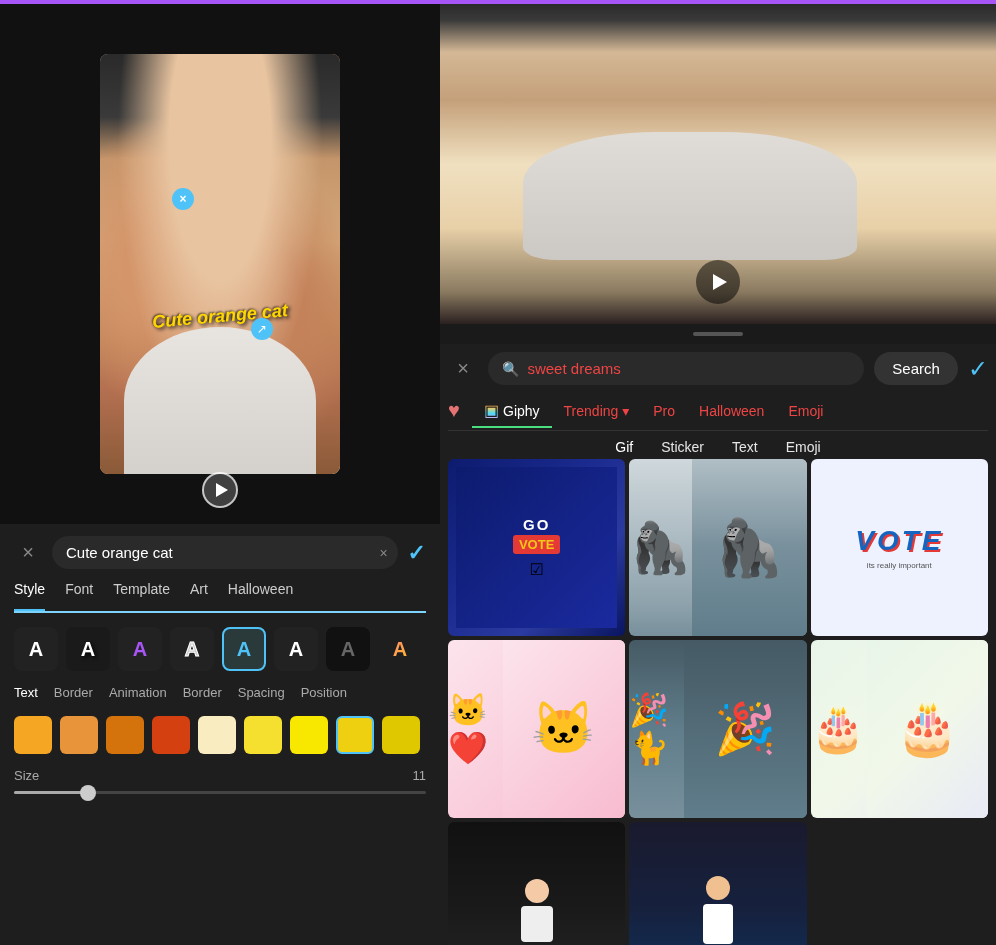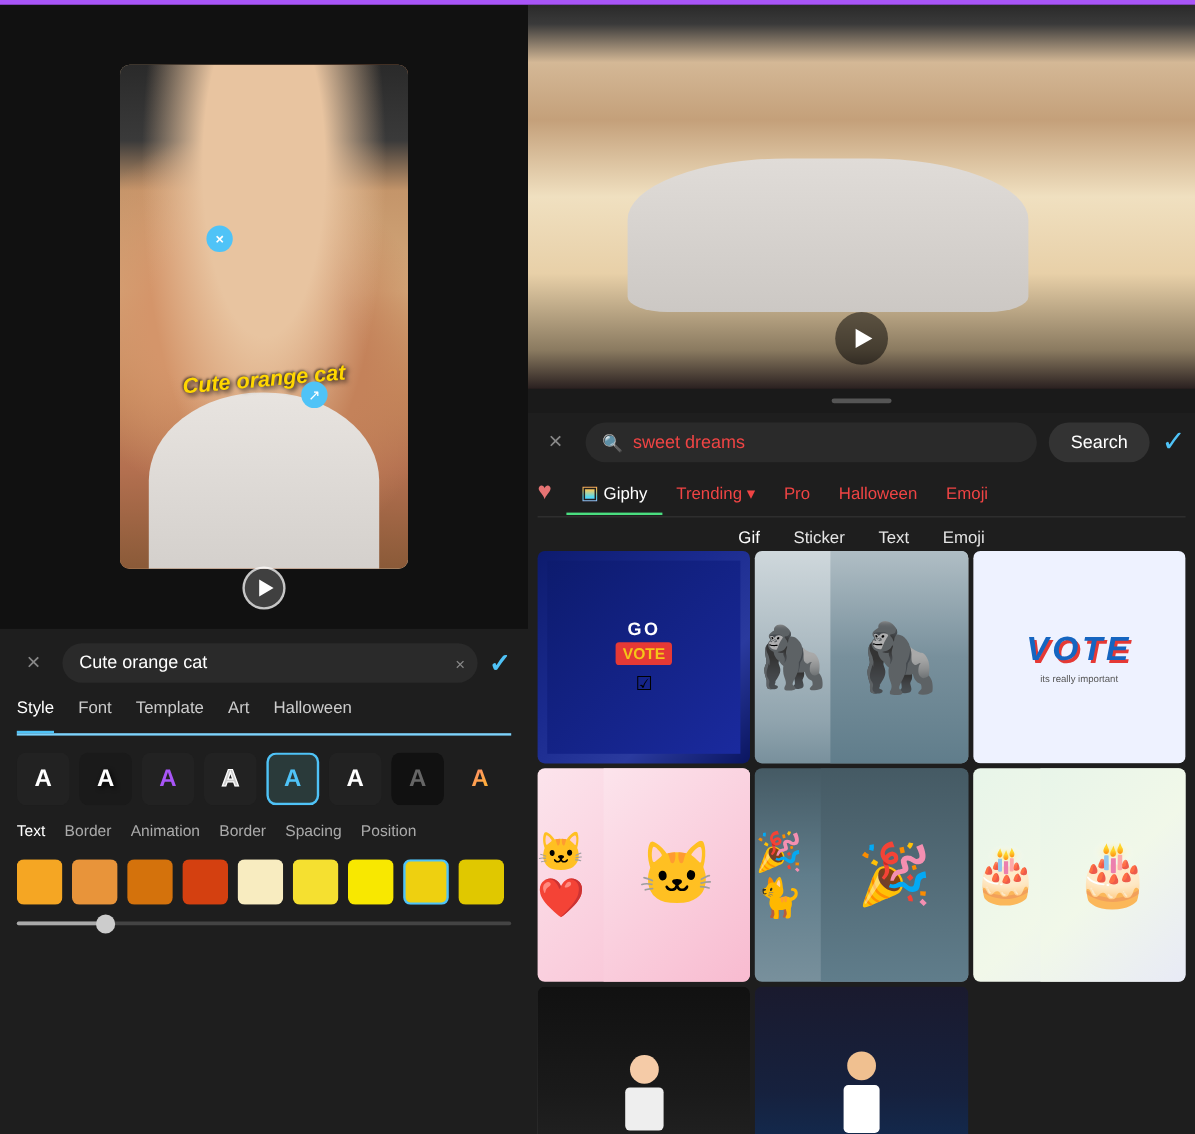--- a/index.html
+++ b/index.html
@@ -739,20 +739,24 @@
         <div class="color-swatch" style="background:#d4720c;"></div>
         <div class="color-swatch" style="background:#d44010;"></div>
         <div class="color-swatch" style="background:#f8ecc0;"></div>
         <div class="color-swatch" style="background:#f5e030;"></div>
         <div class="color-swatch" style="background:#f8e800;"></div>
         <div class="color-swatch selected" style="background:#eed010; border:2px solid #4fc3f7;"></div>
         <div class="color-swatch" style="background:#e0c800;"></div>
       </div>
 
       <div class="size-control">
+        <div class="size-label-row">
+          <span>Size</span>
+          <span>11</span>
+        </div>
         <div class="slider-track">
           <div class="slider-fill" style="width:18%;"></div>
           <div class="slider-thumb" style="left:calc(18% - 8px);"></div>
         </div>
       </div>
 
 
     </div>
   </div>
 

